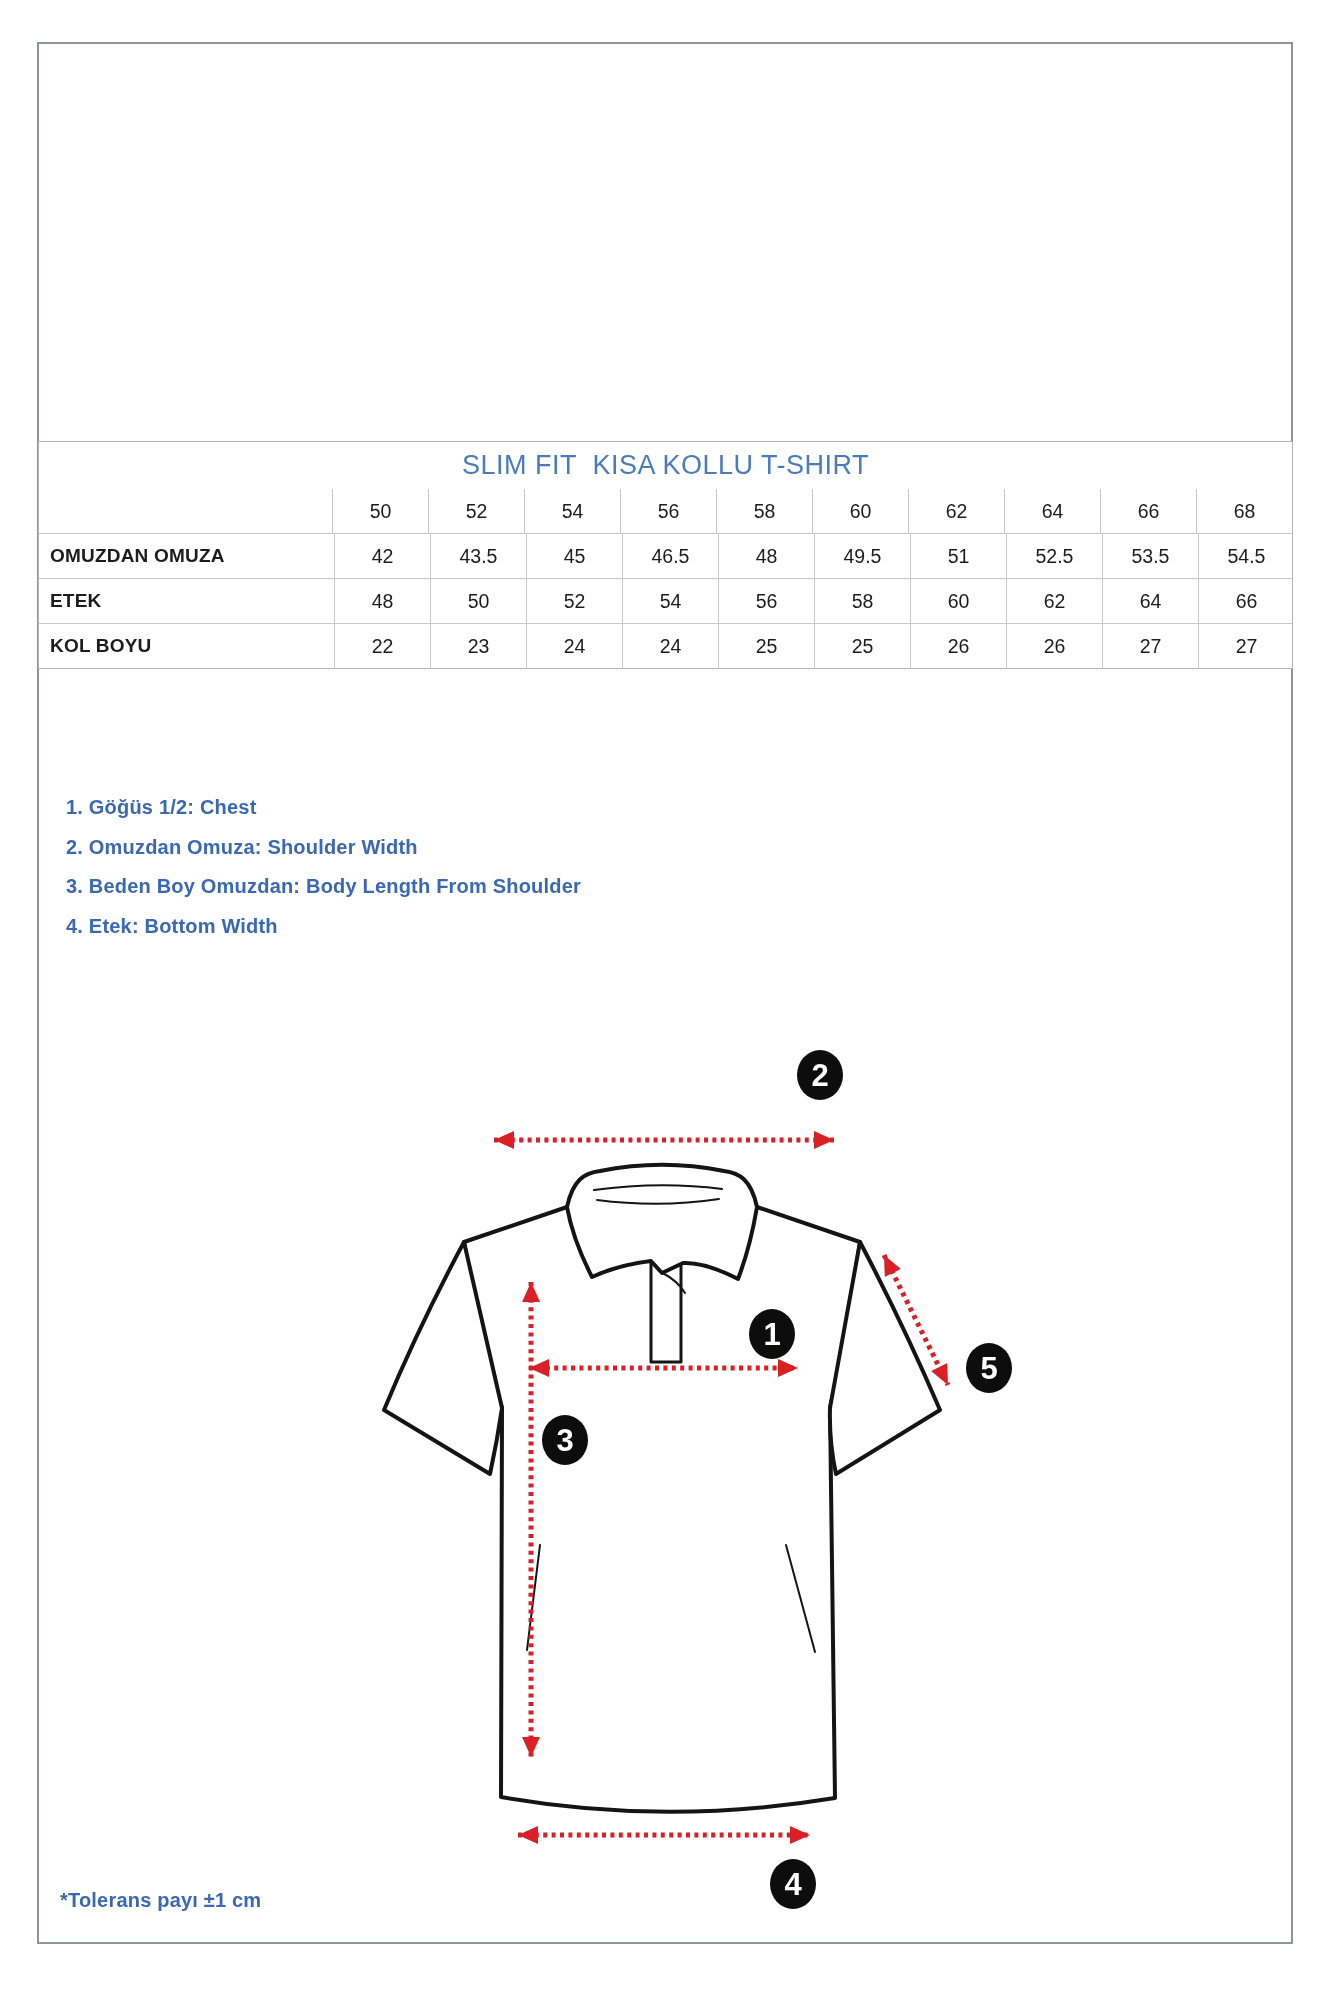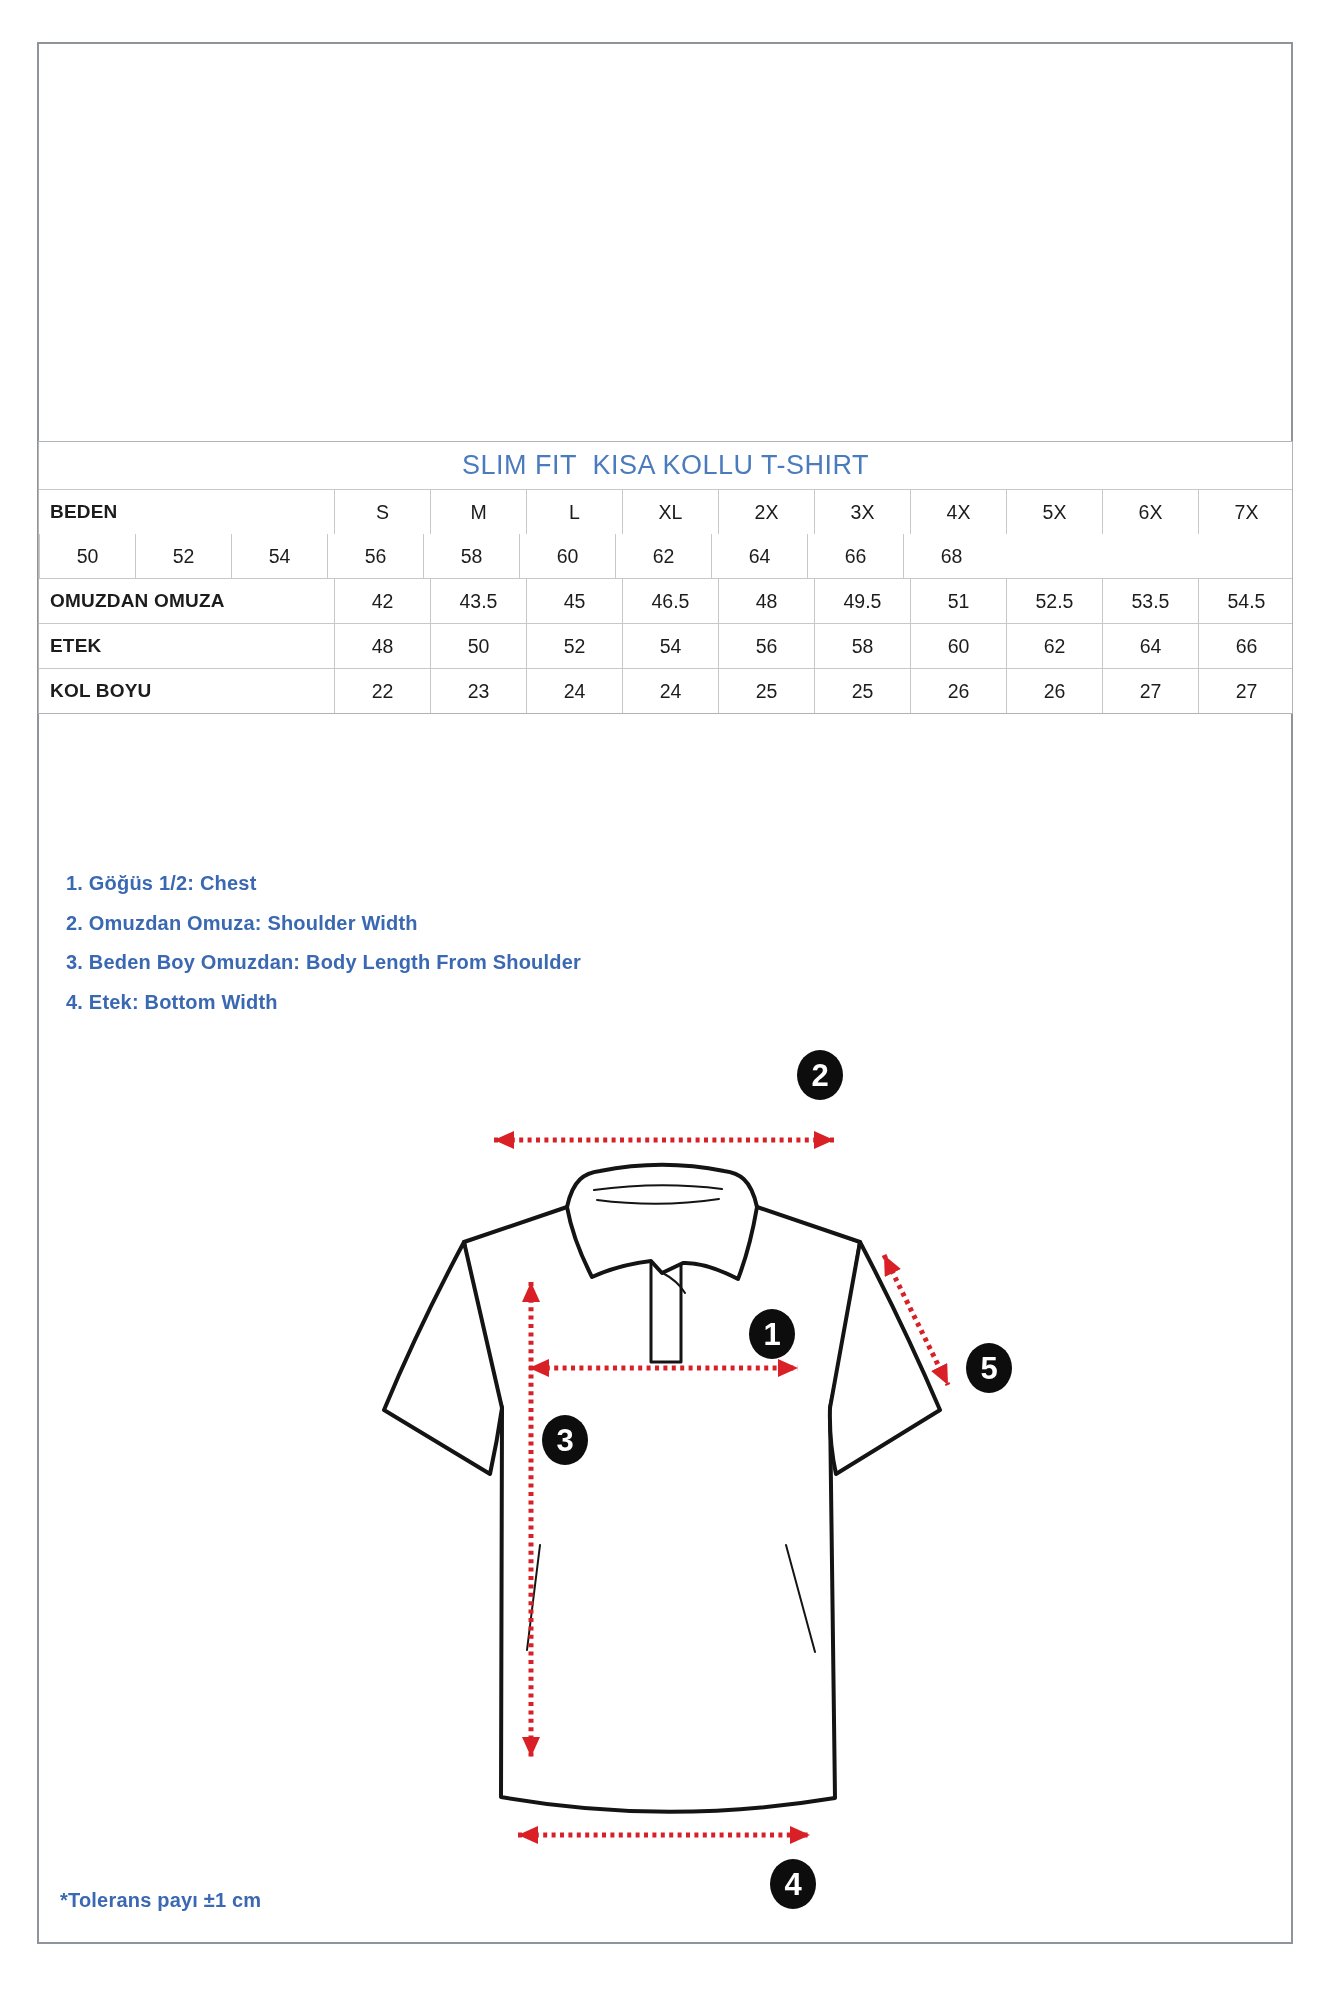--- a/index.html
+++ b/index.html
@@ -13,37 +13,37 @@
     position:absolute;left:37px;top:42px;width:1252px;height:1898px;
     border:2px solid #8f949c;background:transparent;pointer-events:none;
   }
   
   .size-table{
     position:absolute;left:38px;top:441px;width:1255px;
     border:1px solid #b3b3b3;box-sizing:border-box;background:#fff;
     font-size:19px;color:#1c1c1c;
   }
   .t-row{display:flex;border-top:1px solid #c8c8c8;}
-  .t-row:first-child{border-top:none;}
+  .t-row:first-child{border-top:none;justify-content:flex-end;}
   .t-title{
     height:47px;display:flex;align-items:center;justify-content:center;
     font-size:27px;letter-spacing:.5px;white-space:pre;
   }
   .t-cell{
     flex:0 0 96px;display:flex;align-items:center;justify-content:center;
     height:44px;border-left:1px solid #c8c8c8;box-sizing:border-box;
     font-size:19.5px;
   }
   .t-label{
     flex:0 0 295px;justify-content:flex-start;padding-left:11px;border-left:none;
     font-weight:bold;font-size:19px;letter-spacing:.2px;
   }
   
   .legend{
-    position:absolute;left:66px;top:864px;
+    position:absolute;left:66px;top:788px;
     font-size:20px;font-weight:600;line-height:39.5px;letter-spacing:.2px;
   }
   
   .footnote{
     position:absolute;left:60px;top:1889px;
     font-size:20px;font-weight:600;letter-spacing:.2px;
   }
   
   svg.diagram{position:absolute;left:0;top:0;width:1330px;height:1991px;}
   .shirt{fill:#ffffff;stroke:#141414;stroke-width:4;stroke-linejoin:round;stroke-linecap:round;}
@@ -122,33 +122,20 @@
       <ellipse cx="989" cy="1368" rx="23" ry="25" fill="#0d0d0d"></ellipse>
       <text class="marker-num" x="989" y="1379">5</text>
     </g>
   </g>
 </svg>
 
 <div class="size-table">
   <div class="t-row">
     <div class="t-title" style="width:100%;color:#4a7bbd">SLIM FIT  KISA KOLLU T-SHIRT</div>
   </div>
-  <div class="t-row" id="header-row">
-    <div class="t-cell t-label">BEDEN</div>
-  <div class="t-cell">S</div>
-      <div class="t-cell">M</div>
-      <div class="t-cell">L</div>
-      <div class="t-cell">XL</div>
-      <div class="t-cell">2X</div>
-      <div class="t-cell">3X</div>
-      <div class="t-cell">4X</div>
-      <div class="t-cell">5X</div>
-      <div class="t-cell">6X</div>
-      <div class="t-cell">7X</div>
-    </div>
   <div id="table-body">
       <div class="t-row">
         <div class="t-cell">50</div>
         <div class="t-cell">52</div>
         <div class="t-cell">54</div>
         <div class="t-cell">56</div>
         <div class="t-cell">58</div>
         <div class="t-cell">60</div>
         <div class="t-cell">62</div>
         <div class="t-cell">64</div>

